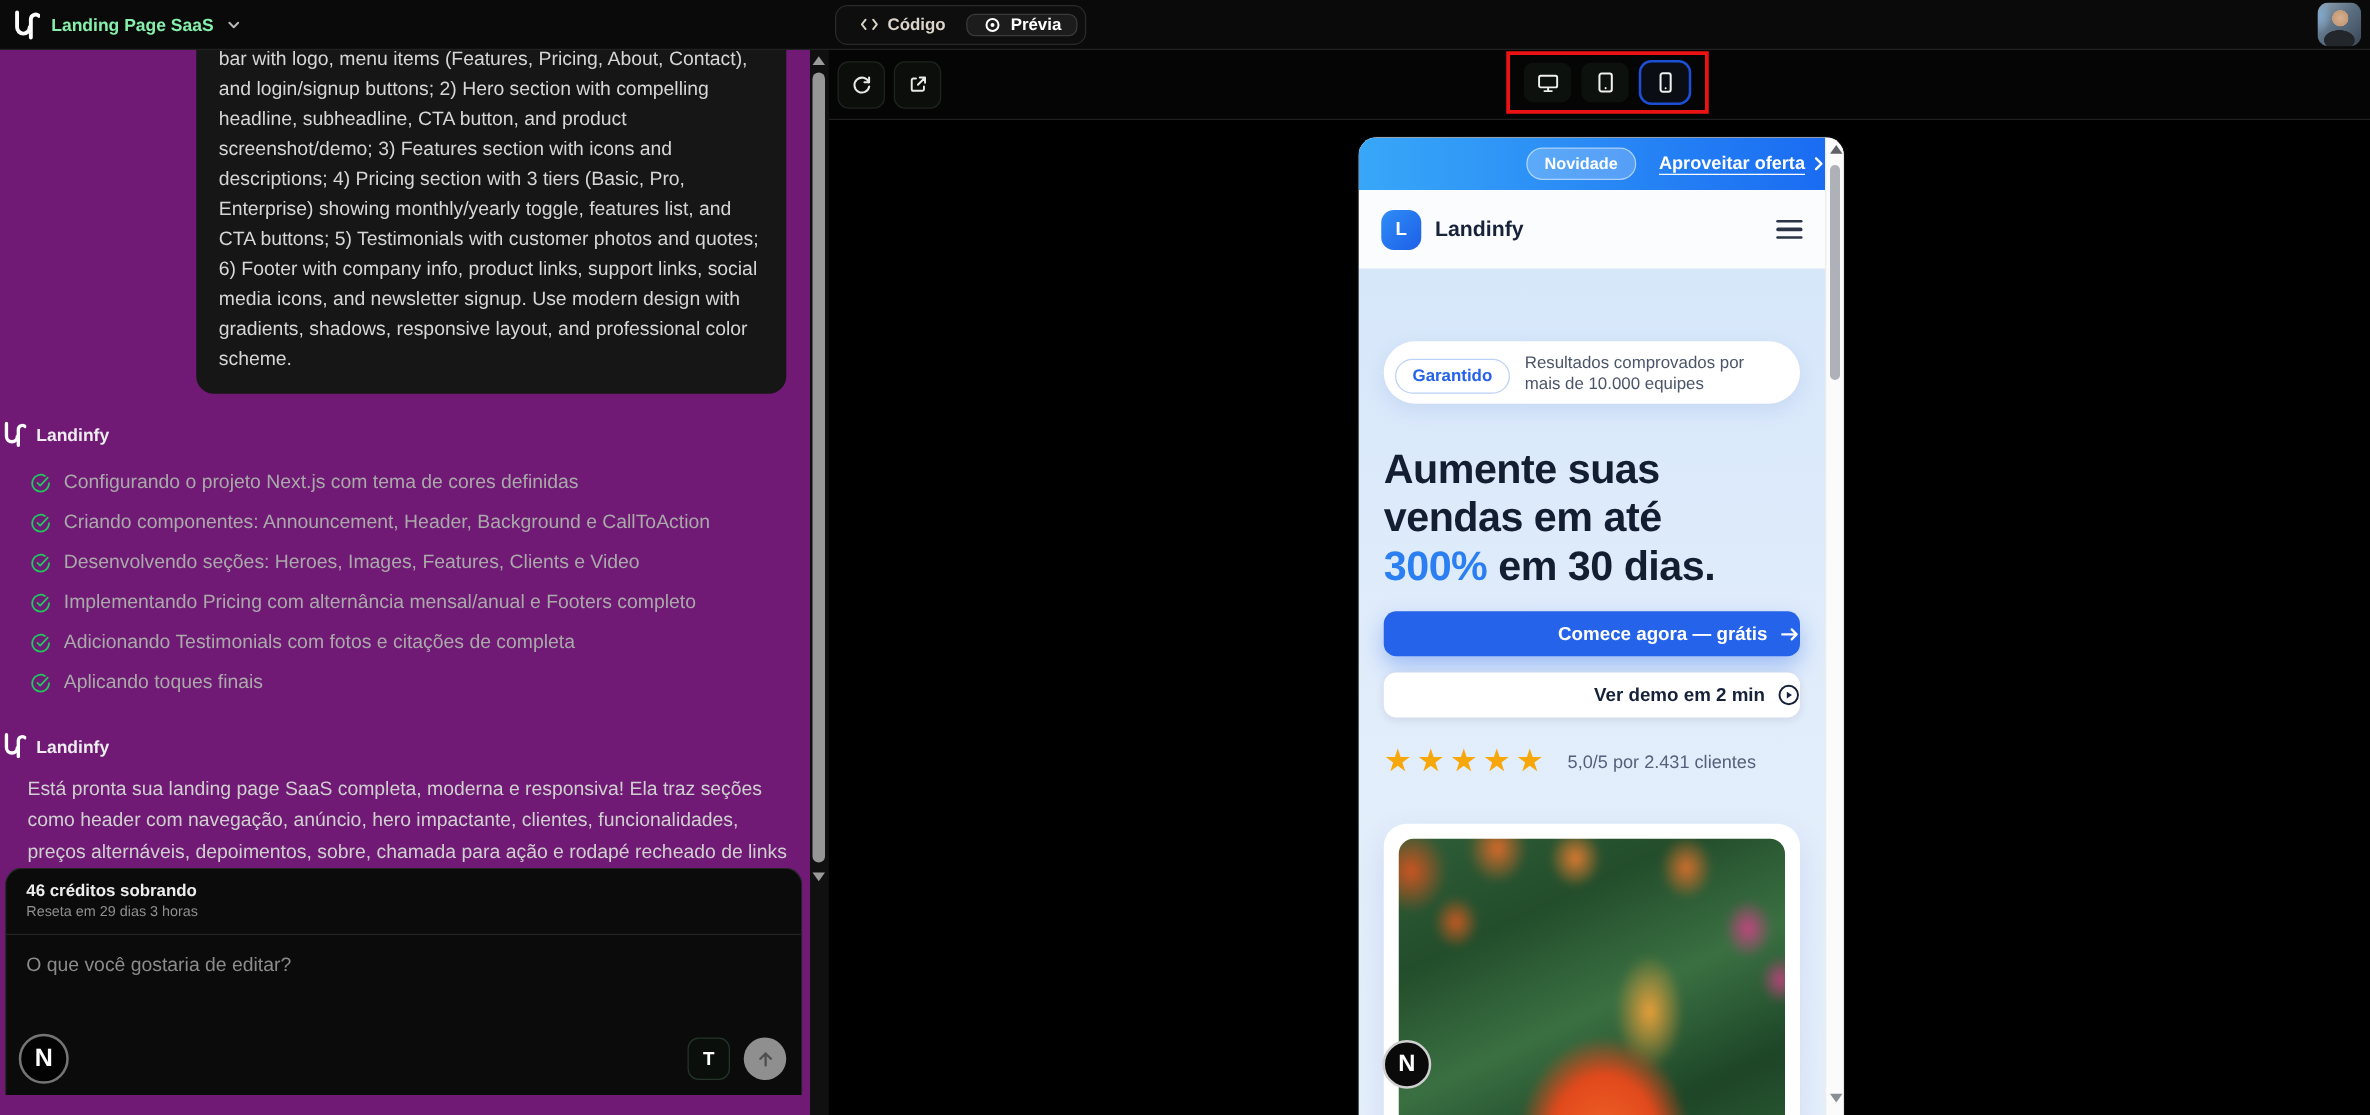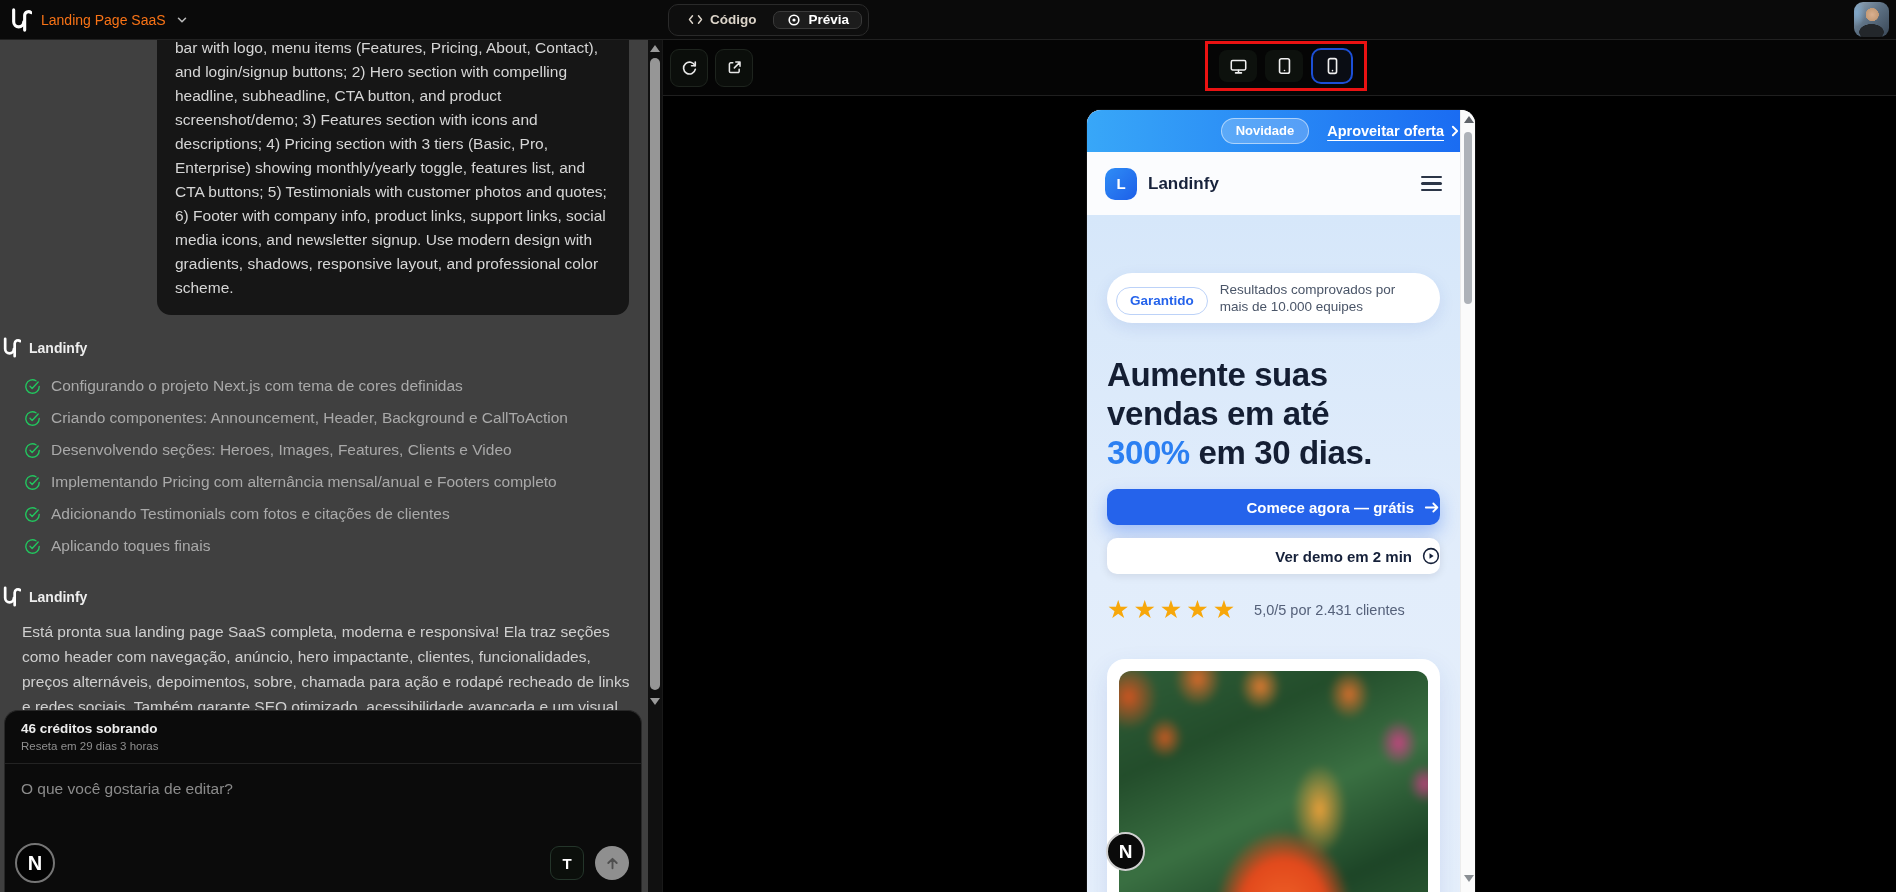--- a/index.html
+++ b/index.html
@@ -4,54 +4,54 @@
 <style>
   * { margin:0; padding:0; box-sizing:border-box; }
   html,body { width:1896px; height:892px; overflow:hidden; background:#000; }
   body { font-family:"Liberation Sans", sans-serif; }
   #app { position:relative; width:1896px; height:892px; background:#050505; }
 
   
   .topbar { height:40px; display:flex; align-items:center; background:#0a0a0a; border-bottom:1px solid #212121; position:relative; z-index:5; }
   .tb-left { width:662px; display:flex; align-items:center; gap:9px; padding-left:10px; }
   .app-logo { width:22px; height:24px; display:block; }
-  .proj-title { font-size:14px; font-weight:400; color:#f97316; }
+  .proj-title { font-size:14px; font-weight:700; color:#86efac; }
   .chev { width:14px; height:14px; }
   .tb-right { flex:1; height:100%; display:flex; align-items:center; position:relative; }
   .seg { margin-left:6px; display:flex; align-items:stretch; gap:3px; background:#0e0e0e; border:1px solid #2a2a2a; border-radius:10px; padding:6px; height:32px; }
   .seg-item { display:flex; align-items:center; gap:7px; padding:0 12px; border-radius:7px; font-size:13.5px; font-weight:700; color:#dcd4c9; border:1px solid transparent; cursor:pointer; }
   .seg-item.active { background:#1c1c1c; border-color:#3a3a3a; color:#ffffff; }
   .seg-item svg { display:block; }
   .user-avatar { position:absolute; right:7px; top:-37px; width:35px; height:35px; border-radius:9px; overflow:hidden;
     background:
       radial-gradient(11px 11px at 52% 36%, #d9b08f 0%, #c49b77 58%, rgba(0,0,0,0) 61%),
       radial-gradient(20px 13px at 50% 86%, #23272b 0%, #23272b 60%, rgba(0,0,0,0) 63%),
       radial-gradient(12px 20px at 8% 30%, #7fa7c9 0%, rgba(127,167,201,0) 70%),
       linear-gradient(135deg,#93a7b9 0%, #5d7184 45%, #394756 100%);
   }
   .tb-right .user-avatar { top:2px; }
 
   
   .main { display:flex; height:852px; }
 
   
-  .chat { width:648px; background:#404040; position:relative; overflow:hidden; }
+  .chat { width:648px; background:#701a75; position:relative; overflow:hidden; }
   .chat-scroll { position:absolute; left:0; right:0; top:0; bottom:182px; overflow:hidden; }
   .user-msg { margin:-16px 19px 0 auto; width:472px; background:#161616; border-radius:14px; padding:12px 18px 15px; color:#d6d6d6; font-size:15.5px; line-height:24px; }
   .bot-head { display:flex; align-items:center; gap:8px; margin:22px 0 0 2px; }
   .bot-head .bot-logo { width:19px; height:21px; }
   .bot-name { font-size:14px; font-weight:700; color:#ededed; }
   .tasks { margin:12px 0 0 24px; }
   .task { display:flex; align-items:center; gap:10px; height:32px; }
   .task svg { flex:0 0 auto; }
   .task-label { font-size:15.5px; color:#a9a9a9; }
   .bot-par { margin:12px 0 0 22px; width:608px; font-size:15.5px; line-height:25px; color:#cfcfcf; }
 
   
-  .composer { position:absolute; left:4px; right:6px; bottom:0; height:182px; background:#0b0b0b; border:1px solid #282828; border-bottom:none; border-radius:14px 14px 0 0; }
+  .composer { position:absolute; left:4px; right:6px; bottom:16px; height:182px; background:#0b0b0b; border:1px solid #282828; border-bottom:none; border-radius:14px 14px 0 0; }
   .credits { padding:10px 16px 11px; border-bottom:1px solid #232323; }
   .credits-title { font-size:13.5px; font-weight:700; color:#ededed; }
   .credits-sub { font-size:11.5px; color:#8f8f8f; margin-top:4px; }
   .input-zone { padding:16px 16px 0; }
   .prompt-input { width:100%; background:transparent; border:none; outline:none; color:#dddddd; font-size:15.5px; font-family:"Liberation Sans",sans-serif; }
   .prompt-input::placeholder { color:#8b8b8b; }
   .composer-row { position:absolute; left:10px; right:12px; bottom:9px; display:flex; align-items:center; }
   .n-chip { width:40px; height:40px; border-radius:50%; border:2px solid #757575; background:#030303; color:#fff; font-size:20px; font-weight:700; display:grid; place-items:center; }
   .row-spacer { flex:1; }
   .t-btn { width:34px; height:34px; border-radius:9px; background:#0b0f0b; border:1px solid #24352a; color:#ffffff; font-size:15px; font-weight:700; display:grid; place-items:center; margin-right:11px; cursor:pointer; }
@@ -204,21 +204,21 @@
                 <path d="M21.5 12a9.5 9.5 0 1 1-4.6-8.1" fill="none" stroke="#22c55e" stroke-width="2" stroke-linecap="round"></path>
                 <path d="m8.5 11.8 3 3 8.5-9" fill="none" stroke="#22c55e" stroke-width="2" stroke-linecap="round" stroke-linejoin="round"></path>
               </svg>
             <span class="task-label">Implementando Pricing com alternância mensal/anual e Footers completo</span>
           </div>
           <div class="task">
             <svg width="17" height="17" viewBox="0 0 24 24">
                 <path d="M21.5 12a9.5 9.5 0 1 1-4.6-8.1" fill="none" stroke="#22c55e" stroke-width="2" stroke-linecap="round"></path>
                 <path d="m8.5 11.8 3 3 8.5-9" fill="none" stroke="#22c55e" stroke-width="2" stroke-linecap="round" stroke-linejoin="round"></path>
               </svg>
-            <span class="task-label">Adicionando Testimonials com fotos e citações de clientes</span>
+            <span class="task-label">Adicionando Testimonials com fotos e citações de completa</span>
           </div>
           <div class="task">
             <svg width="17" height="17" viewBox="0 0 24 24">
                 <path d="M21.5 12a9.5 9.5 0 1 1-4.6-8.1" fill="none" stroke="#22c55e" stroke-width="2" stroke-linecap="round"></path>
                 <path d="m8.5 11.8 3 3 8.5-9" fill="none" stroke="#22c55e" stroke-width="2" stroke-linecap="round" stroke-linejoin="round"></path>
               </svg>
             <span class="task-label">Aplicando toques finais</span>
           </div>
         </div>
 

